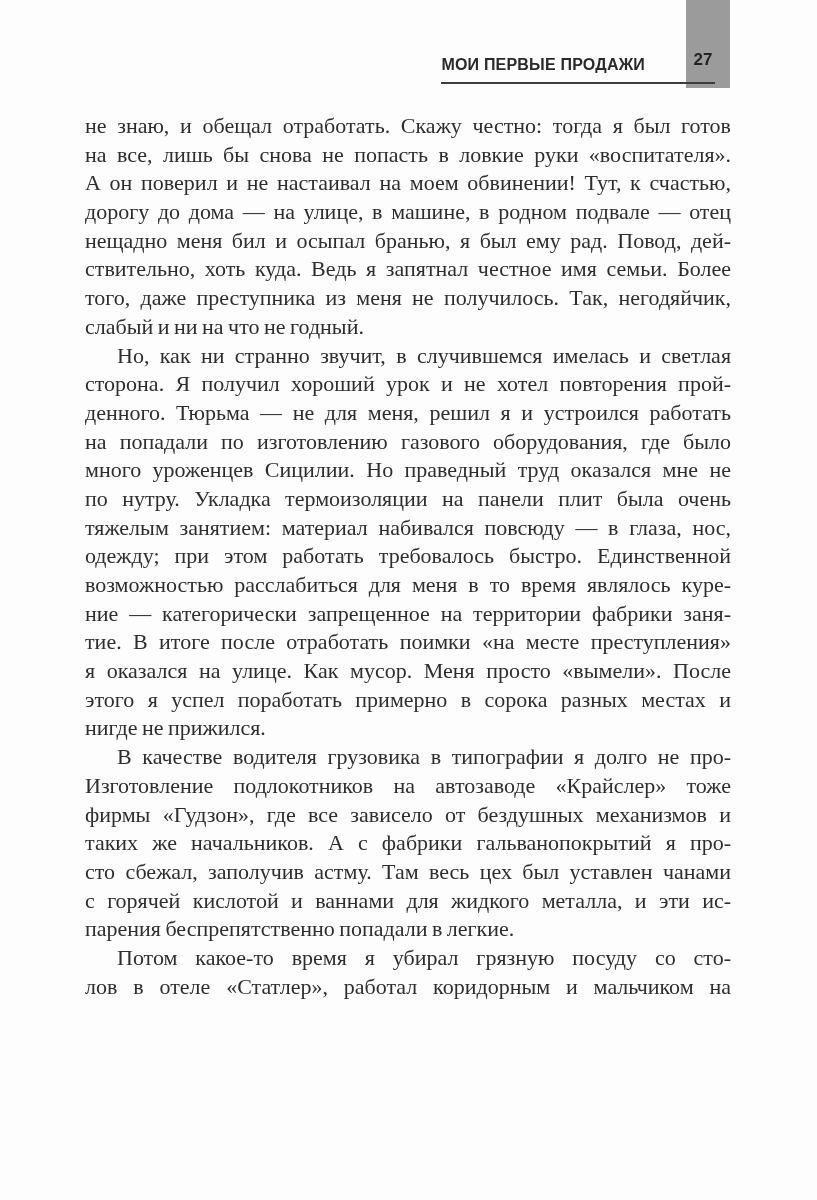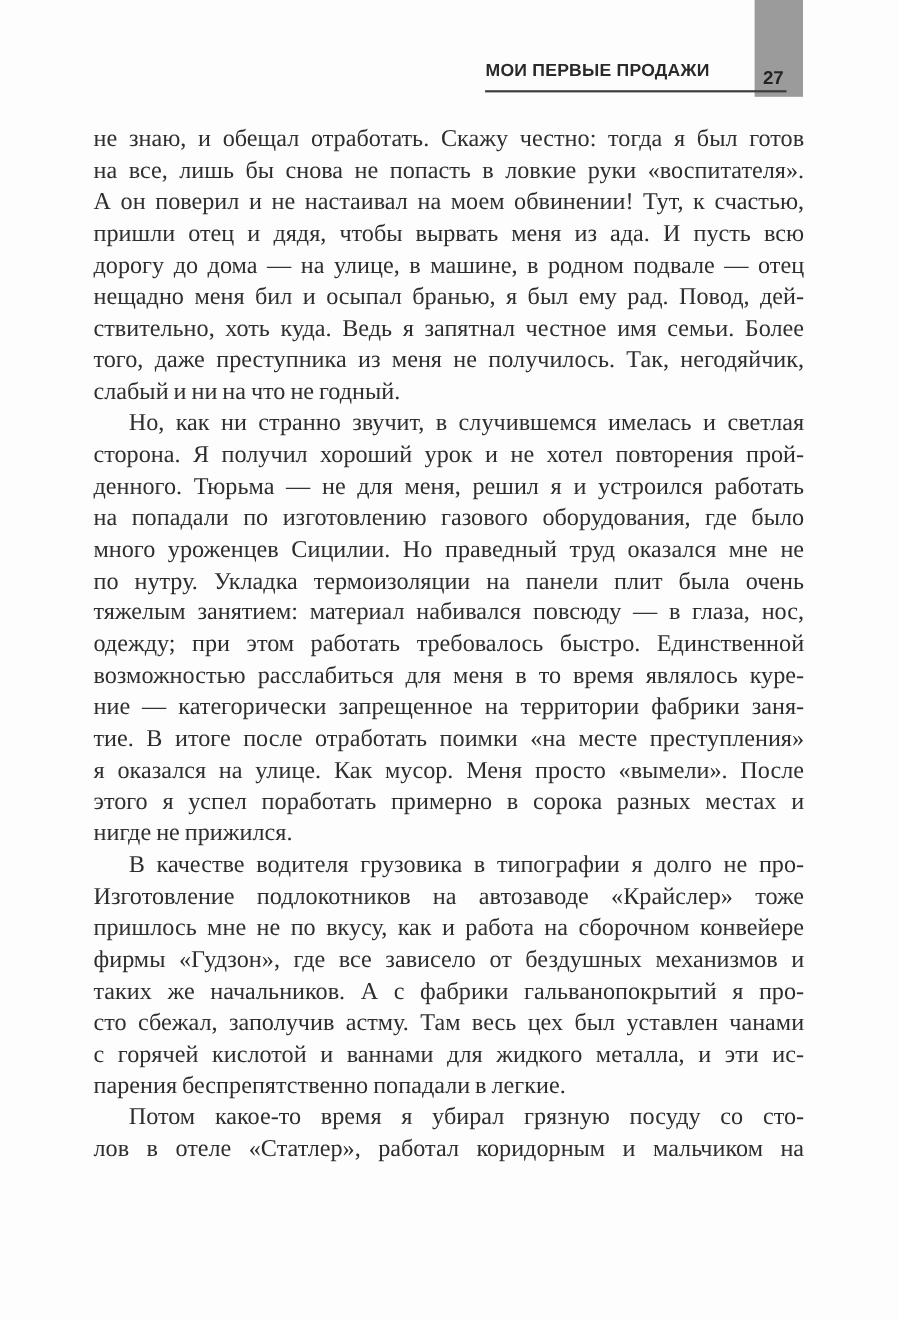--- a/index.html
+++ b/index.html
@@ -32,21 +32,21 @@
     display: flex;
     align-items: flex-end;
     justify-content: center;
   }
   .page-num {
     font-family: "Liberation Sans", "DejaVu Sans", sans-serif;
     font-weight: 700;
     font-size: 17px;
     line-height: 1;
     color: var(--page_number_text);
-    padding-bottom: 9px;
+    padding-bottom: 20px;
     transform: translateX(-5px);
   }
   
   .running-head {
     position: absolute;
     top: 54px;
     right: 102px;
     z-index: 2;
     padding: 0 70px 6px 0;
     border-bottom: 2px solid var(--rule);
@@ -89,21 +89,20 @@
   </div>
 
   <div class="running-head">
     <span class="running-title">МОИ ПЕРВЫЕ ПРОДАЖИ</span>
   </div>
 
   <div class="body-text">
       <div class="line">не знаю, и обещал отработать. Скажу честно: тогда я был готов</div>
       <div class="line">на все, лишь бы снова не попасть в ловкие руки «воспитателя».</div>
       <div class="line">А он поверил и не настаивал на моем обвинении! Тут, к счастью,</div>
-      <div class="line">пришли отец и дядя, чтобы вырвать меня из ада. И пусть всю</div>
       <div class="line">дорогу до дома — на улице, в машине, в родном подвале — отец</div>
       <div class="line">нещадно меня бил и осыпал бранью, я был ему рад. Повод, дей-</div>
       <div class="line">ствительно, хоть куда. Ведь я запятнал честное имя семьи. Более</div>
       <div class="line">того, даже преступника из меня не получилось. Так, негодяйчик,</div>
       <div class="line para-end">слабый и ни на что не годный.</div>
       <div class="line indent">Но, как ни странно звучит, в случившемся имелась и светлая</div>
       <div class="line">сторона. Я получил хороший урок и не хотел повторения прой-</div>
       <div class="line">денного. Тюрьма — не для меня, решил я и устроился работать</div>
       <div class="line">на попадали по изготовлению газового оборудования, где было</div>
       <div class="line">много уроженцев Сицилии. Но праведный труд оказался мне не</div>
@@ -111,21 +110,20 @@
       <div class="line">тяжелым занятием: материал набивался повсюду — в глаза, нос,</div>
       <div class="line">одежду; при этом работать требовалось быстро. Единственной</div>
       <div class="line">возможностью расслабиться для меня в то время являлось куре-</div>
       <div class="line">ние — категорически запрещенное на территории фабрики заня-</div>
       <div class="line">тие. В итоге после отработать поимки «на месте преступления»</div>
       <div class="line">я оказался на улице. Как мусор. Меня просто «вымели». После</div>
       <div class="line">этого я успел поработать примерно в сорока разных местах и</div>
       <div class="line para-end">нигде не прижился.</div>
       <div class="line indent">В качестве водителя грузовика в типографии я долго не про-</div>
       <div class="line">Изготовление подлокотников на автозаводе «Крайслер» тоже</div>
-      <div class="line">пришлось мне не по вкусу, как и работа на сборочном конвейере</div>
       <div class="line">фирмы «Гудзон», где все зависело от бездушных механизмов и</div>
       <div class="line">таких же начальников. А с фабрики гальванопокрытий я про-</div>
       <div class="line">сто сбежал, заполучив астму. Там весь цех был уставлен чанами</div>
       <div class="line">с горячей кислотой и ваннами для жидкого металла, и эти ис-</div>
       <div class="line para-end">парения беспрепятственно попадали в легкие.</div>
       <div class="line indent">Потом какое-то время я убирал грязную посуду со сто-</div>
       <div class="line">лов в отеле «Статлер», работал коридорным и мальчиком на</div>
     </div>
 
 </div>

